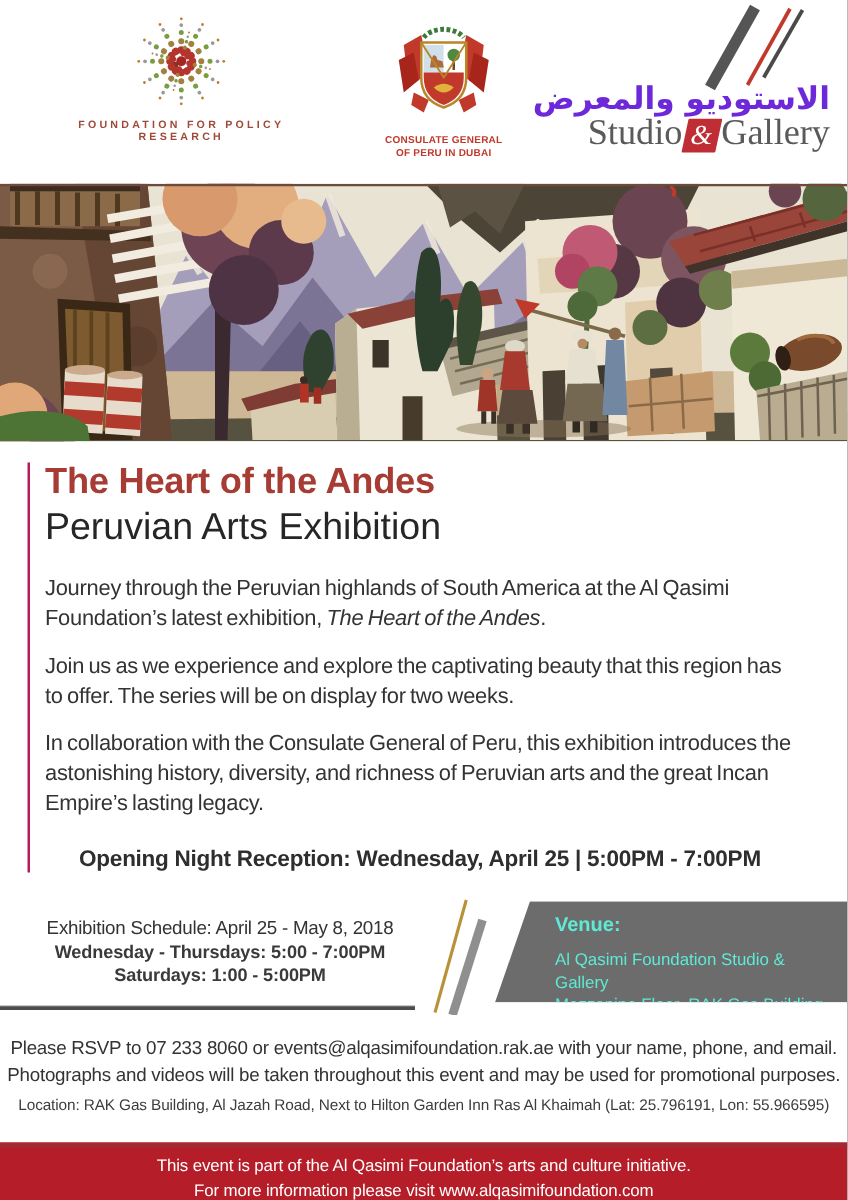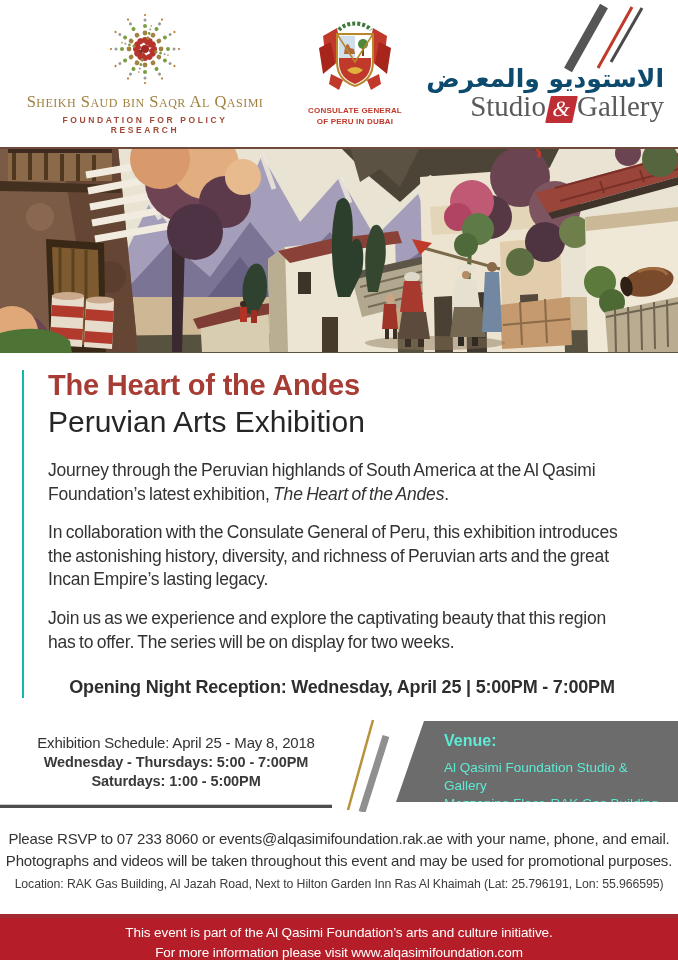--- a/index.html
+++ b/index.html
@@ -8,33 +8,33 @@
 
   
   .logo-foundation{position:absolute;left:26px;top:12px;width:238px;text-align:center;}
   .f-name{font-family:"Liberation Serif",serif;font-variant:small-caps;font-size:16.5px;
           color:#a1813f;letter-spacing:.5px;margin-top:2px;}
   .f-tag{font-size:8.5px;color:#a04a38;letter-spacing:2.6px;margin-top:3px;font-weight:600;}
   .logo-consulate{position:absolute;left:299px;top:18px;width:112px;text-align:center;}
   .c-line{font-size:8px;font-weight:700;color:#c0392b;line-height:1.35;letter-spacing:.2px;}
   .stripes-top{position:absolute;left:548px;top:2px;}
   .logo-studio{position:absolute;right:14px;top:0;width:240px;text-align:right;}
-  .s-arabic{margin-top:66px;font-size:25px;color:#0c4a6e;direction:rtl;font-weight:700;
+  .s-arabic{margin-top:66px;font-size:25px;color:#6d28d9;direction:rtl;font-weight:700;
             line-height:1;font-family:"DejaVu Sans",sans-serif;}
   .s-english{font-family:"Liberation Serif",serif;font-size:29px;color:#5a5a5a;line-height:1.1;}
   .amp{display:inline-block;background:#bf2e35;color:#fff;transform:skewX(-12deg);
        font-size:22px;padding:1px 5px 2px;margin:0 2px;border-radius:1px;}
 
   
   .painting{position:absolute;left:0;top:147px;width:678px;height:206px;}
   .painting svg{display:block;}
 
   
-  .content{position:absolute;left:22px;top:370px;width:614px;border-left:2px solid #14b8a6;
-           padding-left:24px;box-sizing:border-box;}
+  .content{position:absolute;left:22px;top:370px;width:614px;border-left:2px solid #be185d;
+           padding-left:12px;box-sizing:border-box;}
   .title-main{font-size:29px;font-weight:600;color:#a63c33;line-height:1.1;letter-spacing:-.2px;}
   .title-sub{font-size:30px;font-weight:500;color:#262626;margin-top:3px;line-height:1.1;}
   .para{font-size:17.5px;color:#333;line-height:1.35;letter-spacing:-.2px;word-spacing:-1.2px;
         margin-top:15px;}
   .para.first{margin-top:21px;}
   .opening{font-size:18px;font-weight:600;color:#2e2e2e;text-align:center;margin-top:23px;
            letter-spacing:-.2px;}
 
   
   .schedule{position:absolute;left:0;top:734px;width:352px;text-align:center;}
@@ -91,21 +91,20 @@
           <use href="#ray" transform="rotate(240)"></use>
         <use href="#ray" transform="rotate(270)"></use>
           <use href="#ray" transform="rotate(300)"></use>
           <use href="#ray" transform="rotate(330)"></use>
         <use href="#ray" transform="rotate(15) scale(.7)"></use>
           <use href="#ray" transform="rotate(105) scale(.7)"></use>
         <use href="#ray" transform="rotate(195) scale(.7)"></use>
           <use href="#ray" transform="rotate(285) scale(.7)"></use>
       </g>
     </svg>
-    <div class="f-name">Sheikh Saud bin Saqr Al Qasimi</div>
     <div class="f-tag">FOUNDATION FOR POLICY RESEARCH</div>
   </div>
 
   <div class="logo-consulate">
     <svg width="76" height="84" viewBox="0 0 76 84">
 
       <path d="M6,18 L20,10 L26,40 L10,52 Z" fill="#c0392b"></path>
       <path d="M70,18 L56,10 L50,40 L66,52 Z" fill="#c0392b"></path>
       <path d="M2,30 L14,24 L18,46 L6,56 Z" fill="#a8251c"></path>
       <path d="M74,30 L62,24 L58,46 L70,56 Z" fill="#a8251c"></path>
@@ -288,22 +287,22 @@
 
       <path d="M536,2 q6,4 2,8" stroke="#c0392b" stroke-width="3" fill="none"></path>
       <rect x="0" y="0" width="678" height="2" fill="#6e4a3c"></rect>
     </svg>
   </div>
 
   <div class="content">
     <div class="title-main">The Heart of the Andes</div>
     <div class="title-sub">Peruvian Arts Exhibition</div>
     <div class="para first"><span>Journey through the Peruvian highlands of South America at the Al Qasimi Foundation’s latest exhibition, </span><i>The Heart of the Andes</i><span>.</span></div>
+    <div class="para">Join us as we experience and explore the captivating beauty that this region has to offer. The series will be on display for two weeks.</div>
     <div class="para">In collaboration with the Consulate General of Peru, this exhibition introduces the astonishing history, diversity, and richness of Peruvian arts and the great Incan Empire’s lasting legacy.</div>
-    <div class="para">Join us as we experience and explore the captivating beauty that this region has to offer. The series will be on display for two weeks.</div>
     <div class="opening">Opening Night Reception: Wednesday, April 25 | 5:00PM - 7:00PM</div>
   </div>
 
   <div class="schedule">
     <div class="sch-heading">Exhibition Schedule: April 25 - May 8, 2018</div>
     <div class="sch-line">Wednesday - Thursdays: 5:00 - 7:00PM</div>
     <div class="sch-line">Saturdays: 1:00 - 5:00PM</div>
   </div>
 
   <svg class="stripes-mid" width="64" height="96" viewBox="0 0 64 96">

